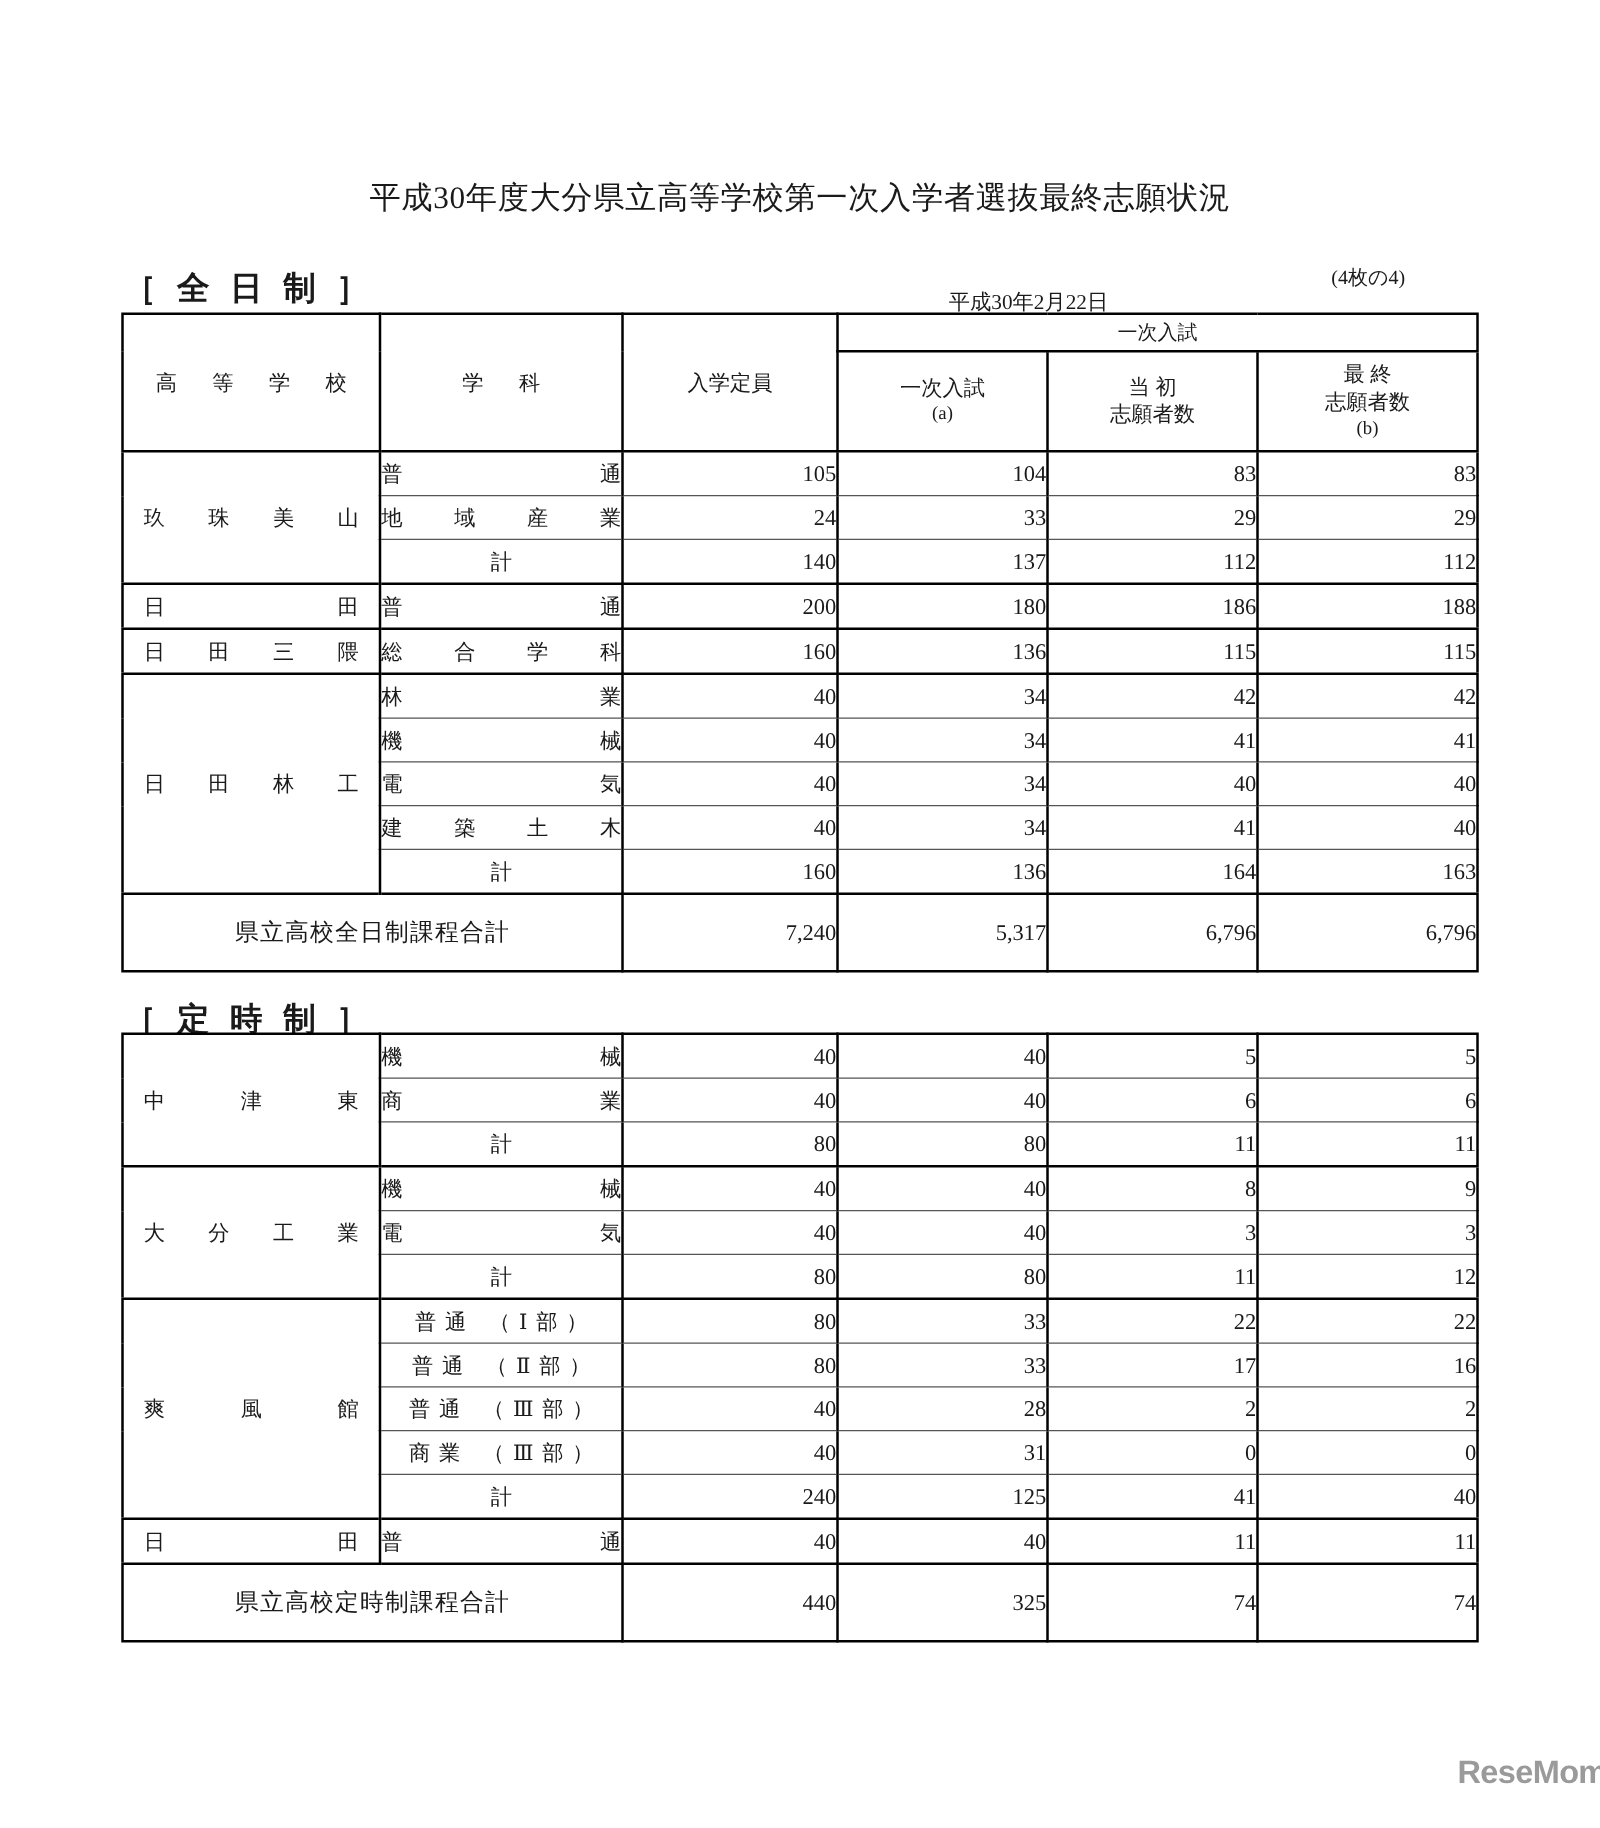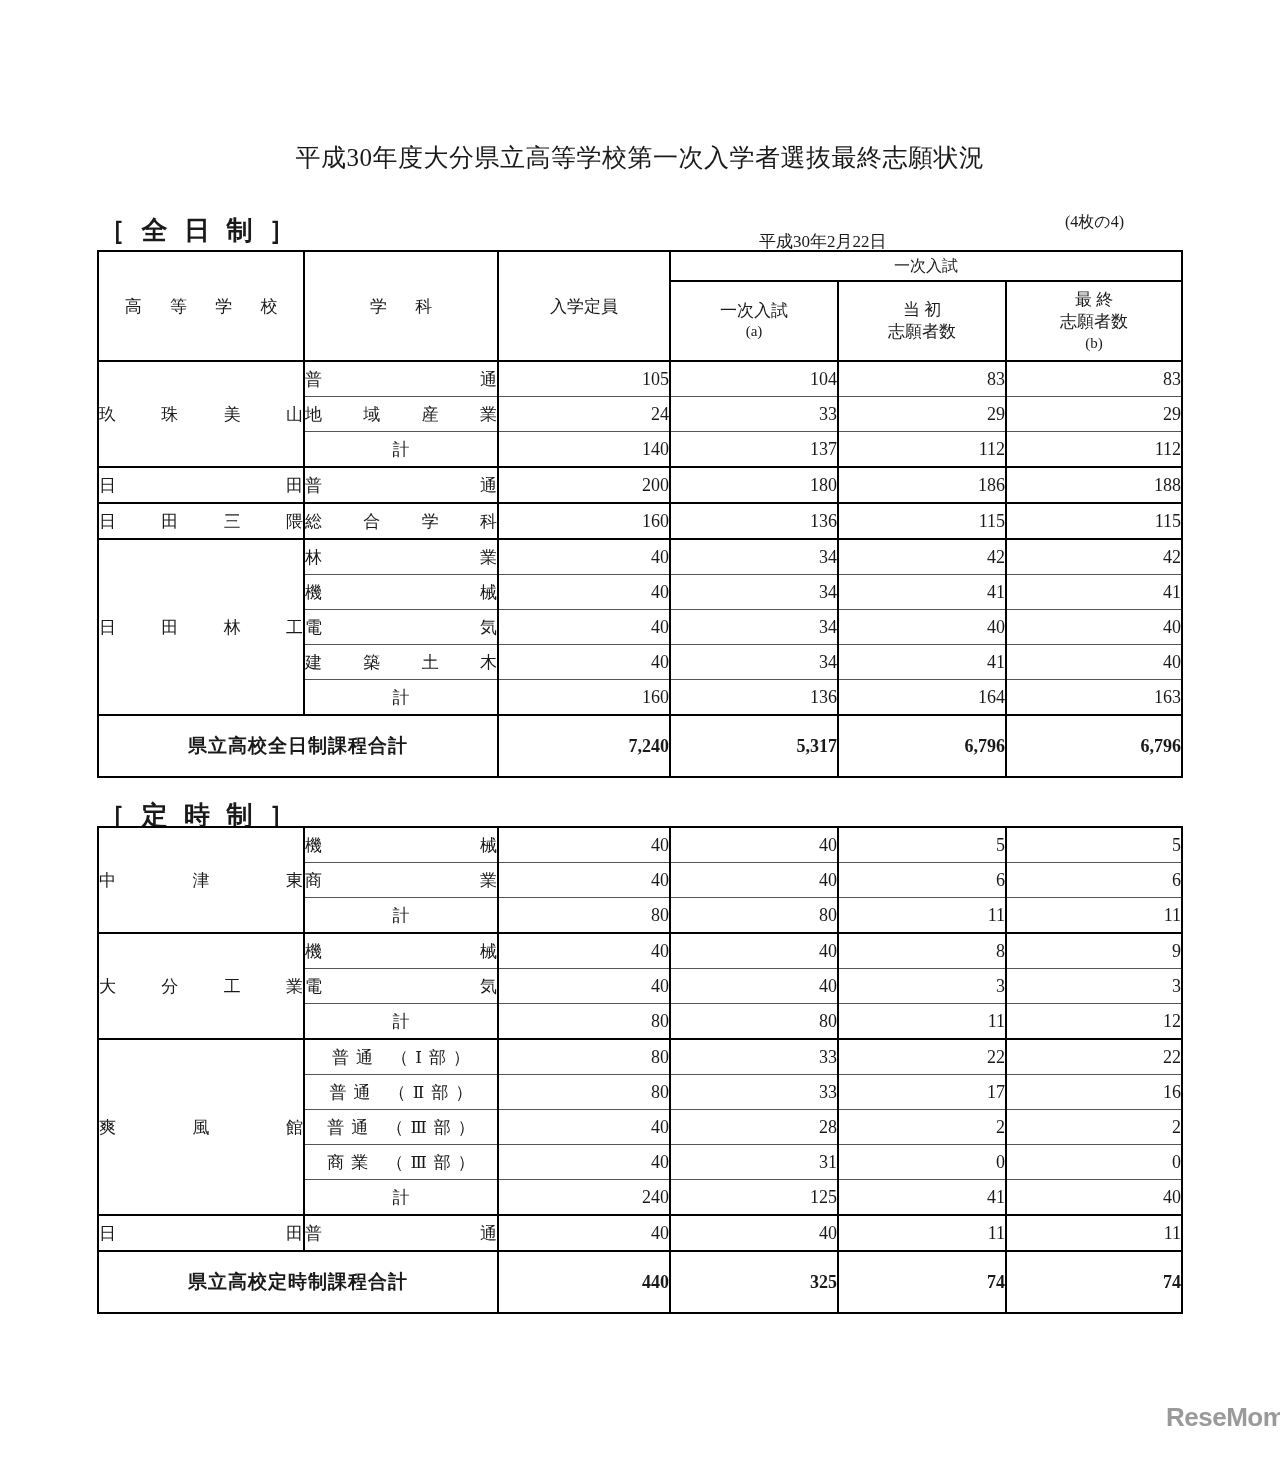--- a/index.html
+++ b/index.html
@@ -125,21 +125,21 @@
 
   
   td.school {
     text-align: center;
     height: 34px;
     vertical-align: middle;
   }
   td.school.justify {
     text-align: justify;
     text-align-last: justify;
-    padding: 0 0;
+    padding: 0 16px;
     border-radius: 25px;
   }
   td.course {
     text-align: justify;
     text-align-last: justify;
     padding: 0 14px;
     height: 34px;
   }
   td.course.center {
     text-align: center;
@@ -164,21 +164,20 @@
   
   tr.grp-end > td { border-bottom: 2.5px solid #000 !important; }
   tr.grp-start > td { border-top: 2.5px solid #000 !important; margin-left: 37px; }
   td.vsep-r, th.vsep-r { border-right: 2.5px solid #000 !important; }
 
   
   tr.total-row > td {
     height: 60px;
     border-top: 2.5px solid #000 !important;
     border-bottom: 2.5px solid #000 !important;
-    font-weight: bold;
   }
   td.total-label {
     text-align: center;
     font-size: 19px;
     letter-spacing: 1px;
   }
 
   
   .watermark {
     position: absolute;

